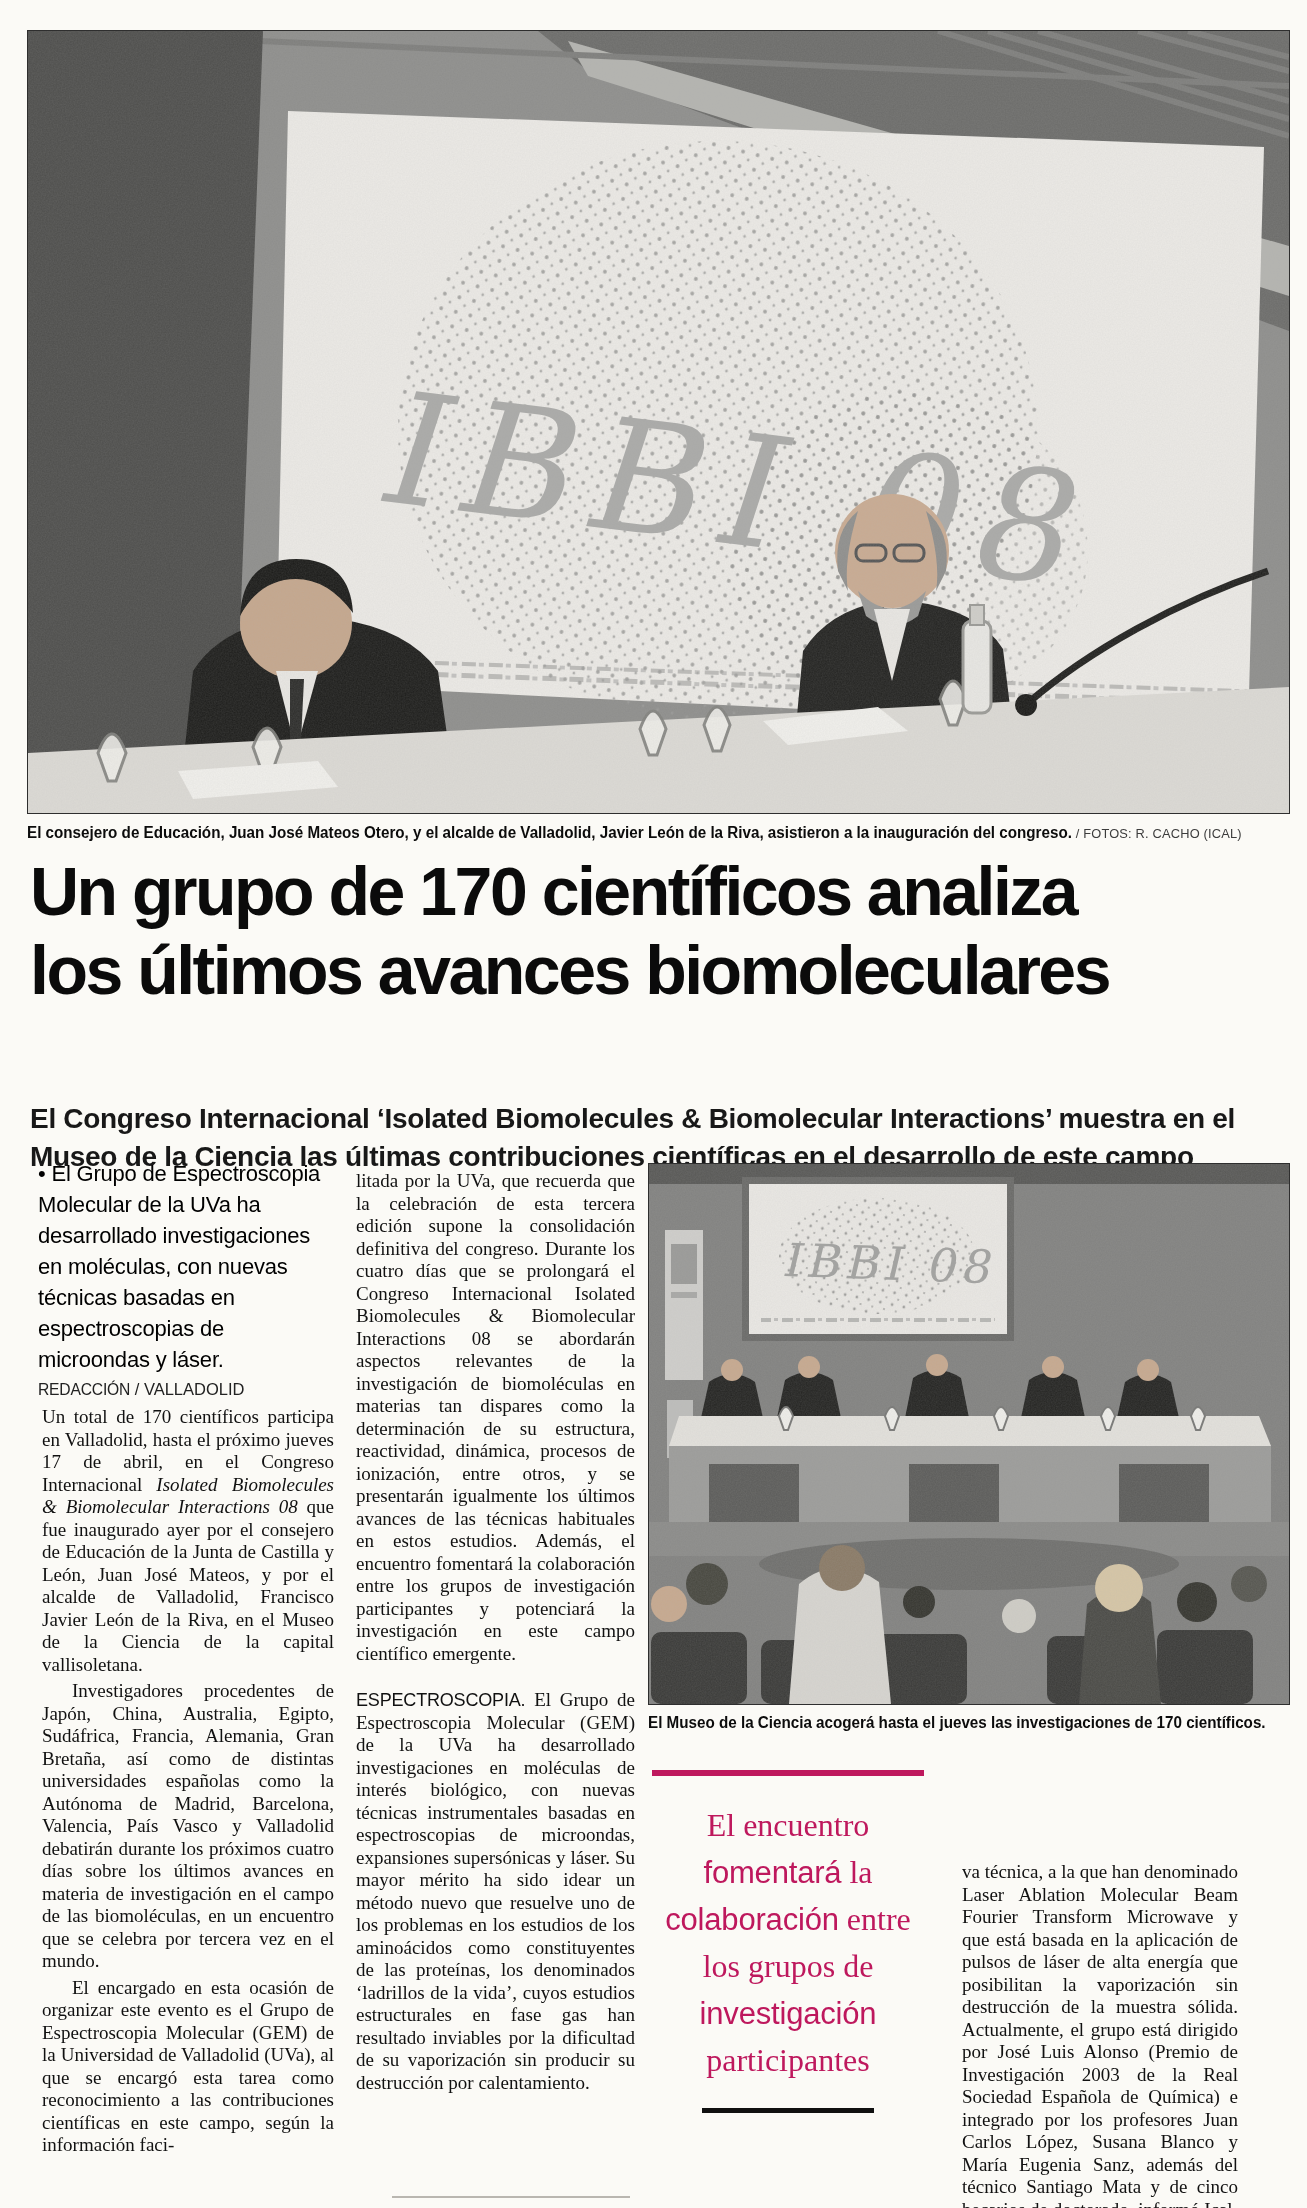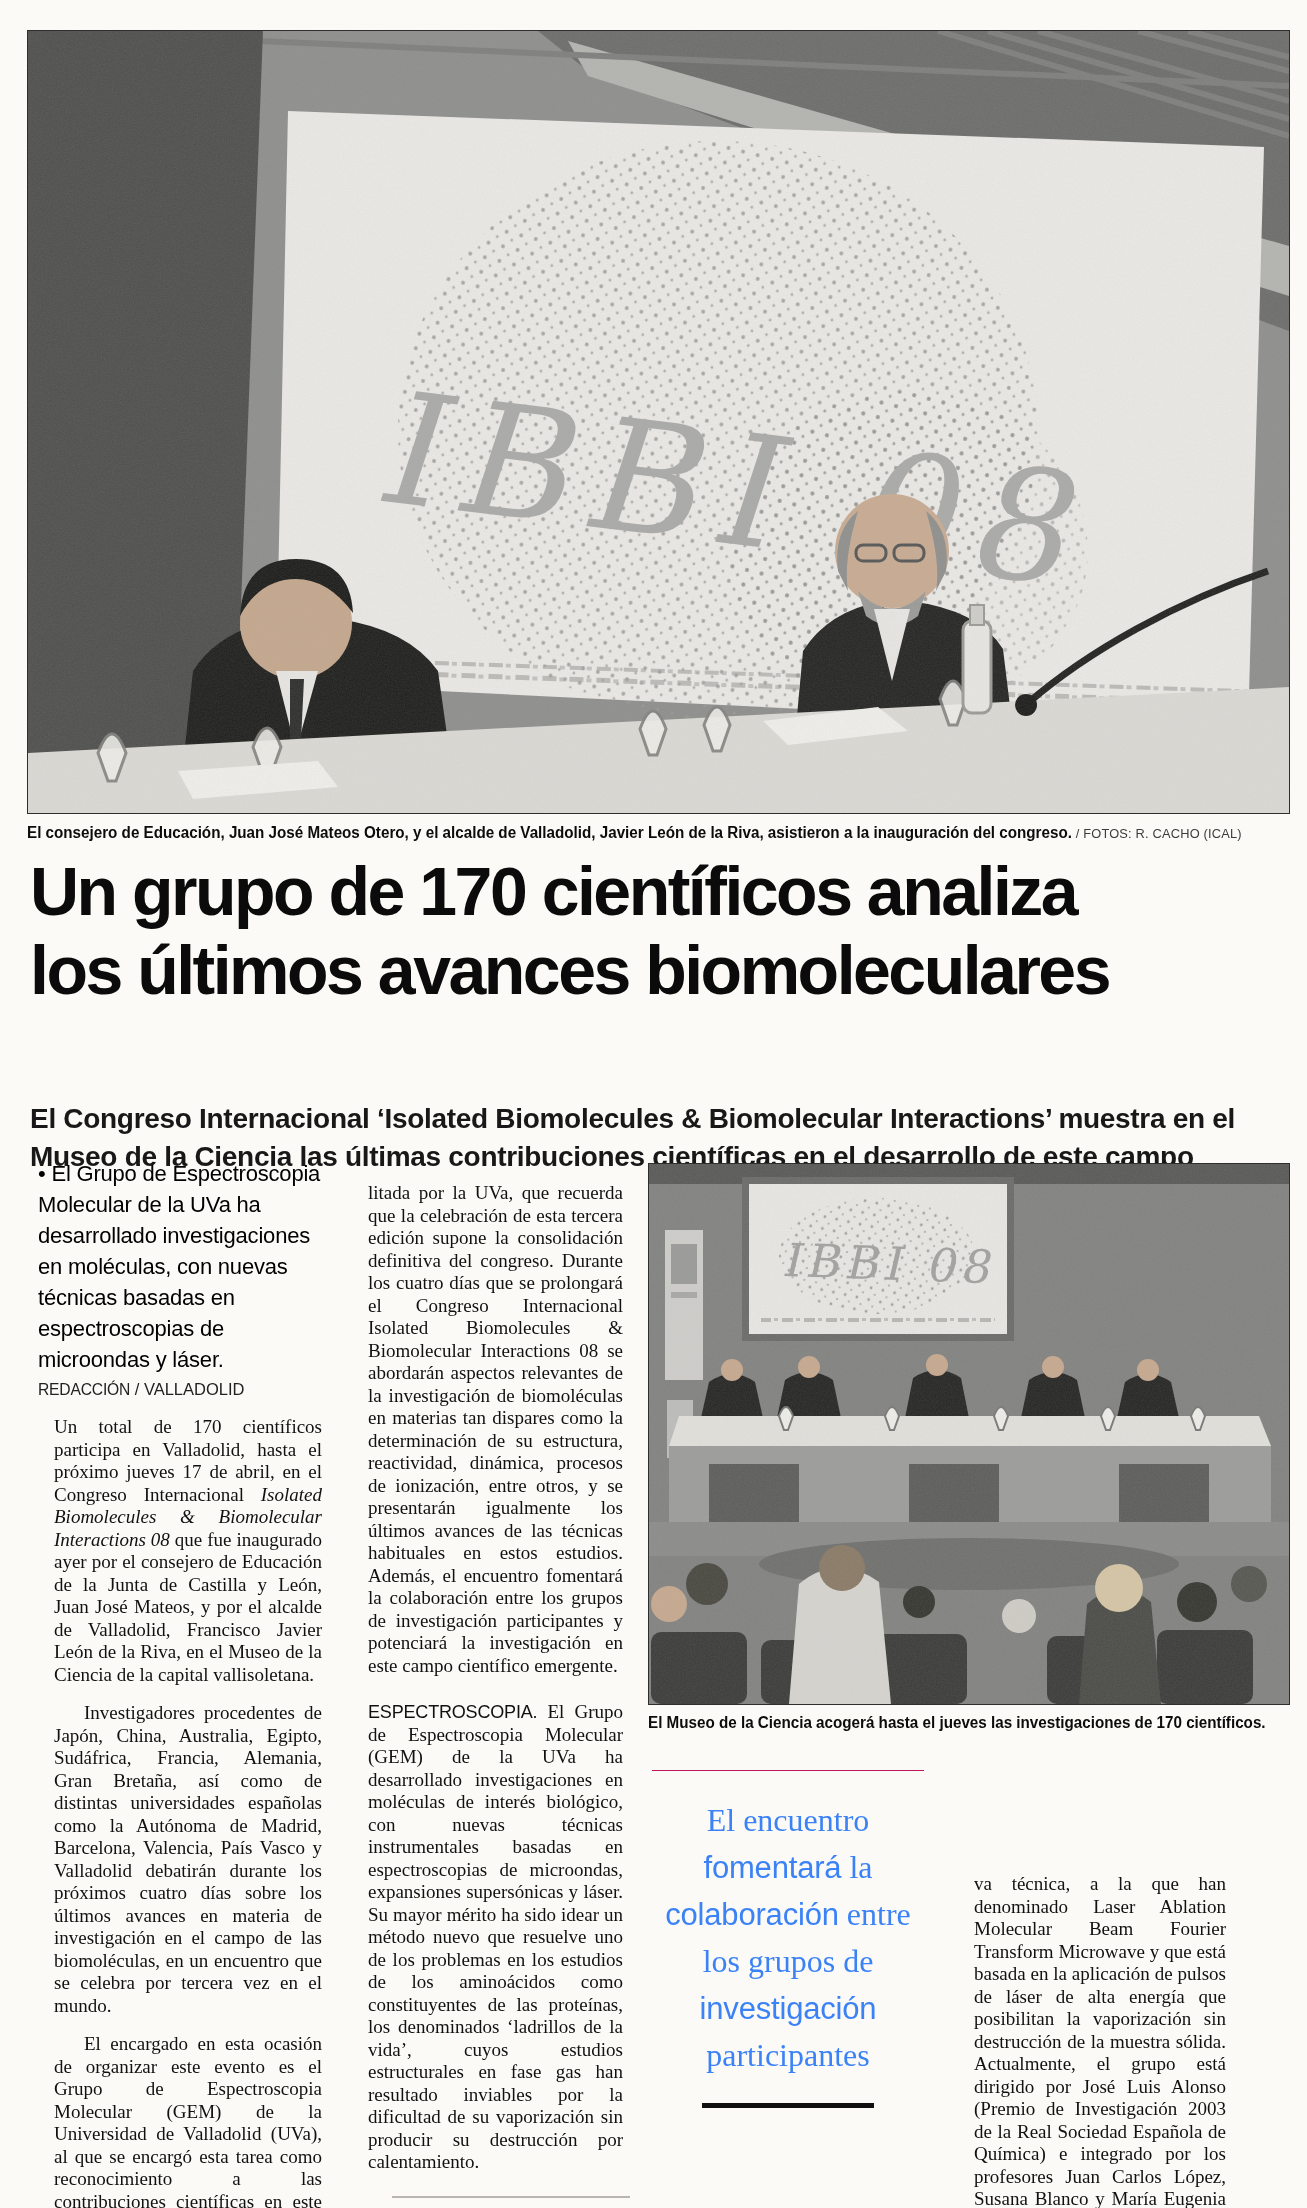--- a/index.html
+++ b/index.html
@@ -21,33 +21,33 @@
             font-family:"Liberation Sans",sans-serif;font-weight:700;
             font-size:68px;line-height:79px;letter-spacing:-2.5px;color:#0b0b0b;}
   #subhead{position:absolute;left:30px;top:1064px;width:1262px;
            font-family:"Liberation Sans",sans-serif;font-weight:700;
            font-size:28px;line-height:38px;letter-spacing:-.3px;color:#181818;margin-top:36px;}
   
   .col{position:absolute;font-size:19px;line-height:22.5px;text-align:justify;hyphens:auto;}
   #col1{left:38px;top:1158px;width:300px;}
   #col2{left:352px;top:1166px;width:287px;}
   #col4{left:958px;top:1857px;width:284px;}
-  .col p{margin:16px;}
+  .col p{margin:4px;}
   .indent{text-indent:30px;}
   #lead{font-family:"Liberation Sans",sans-serif;font-size:22px;line-height:31px;
         text-align:left;color:#000;margin:0 0 4px 0;letter-spacing:-.2px;}
   #byline{font-family:"Liberation Sans",sans-serif;font-size:16.5px;line-height:20px;
           text-align:left;margin:0 0 6px 0;color:#222;}
   .seg-b{font-family:"Liberation Sans",sans-serif;font-weight:400;font-size:.95em;letter-spacing:-.2px;}
   .seg-i{font-style:italic;}
   .gap-top{margin-top:24px !important;}
   
   #pullquote{position:absolute;left:652px;top:1770px;width:272px;text-align:center;
-             border-top:1px solid #be185d;padding-top:26px;
-             font-size:32px;line-height:47px;color:#3b82f6;}
+             border-top:6px solid #be185d;padding-top:26px;
+             font-size:32px;line-height:47px;color:#be185d;}
   #pullquote .seg-b{font-size:.97em;}
   #pq-rule{width:172px;height:5px;background:#101010;margin:24px auto 0 auto;}
   
   #bottom-rule{position:absolute;left:392px;top:2196px;width:238px;height:2px;background:#b9b6b0;}
 </style>
 </head>
 <body>
 
 <div id="page">
 

